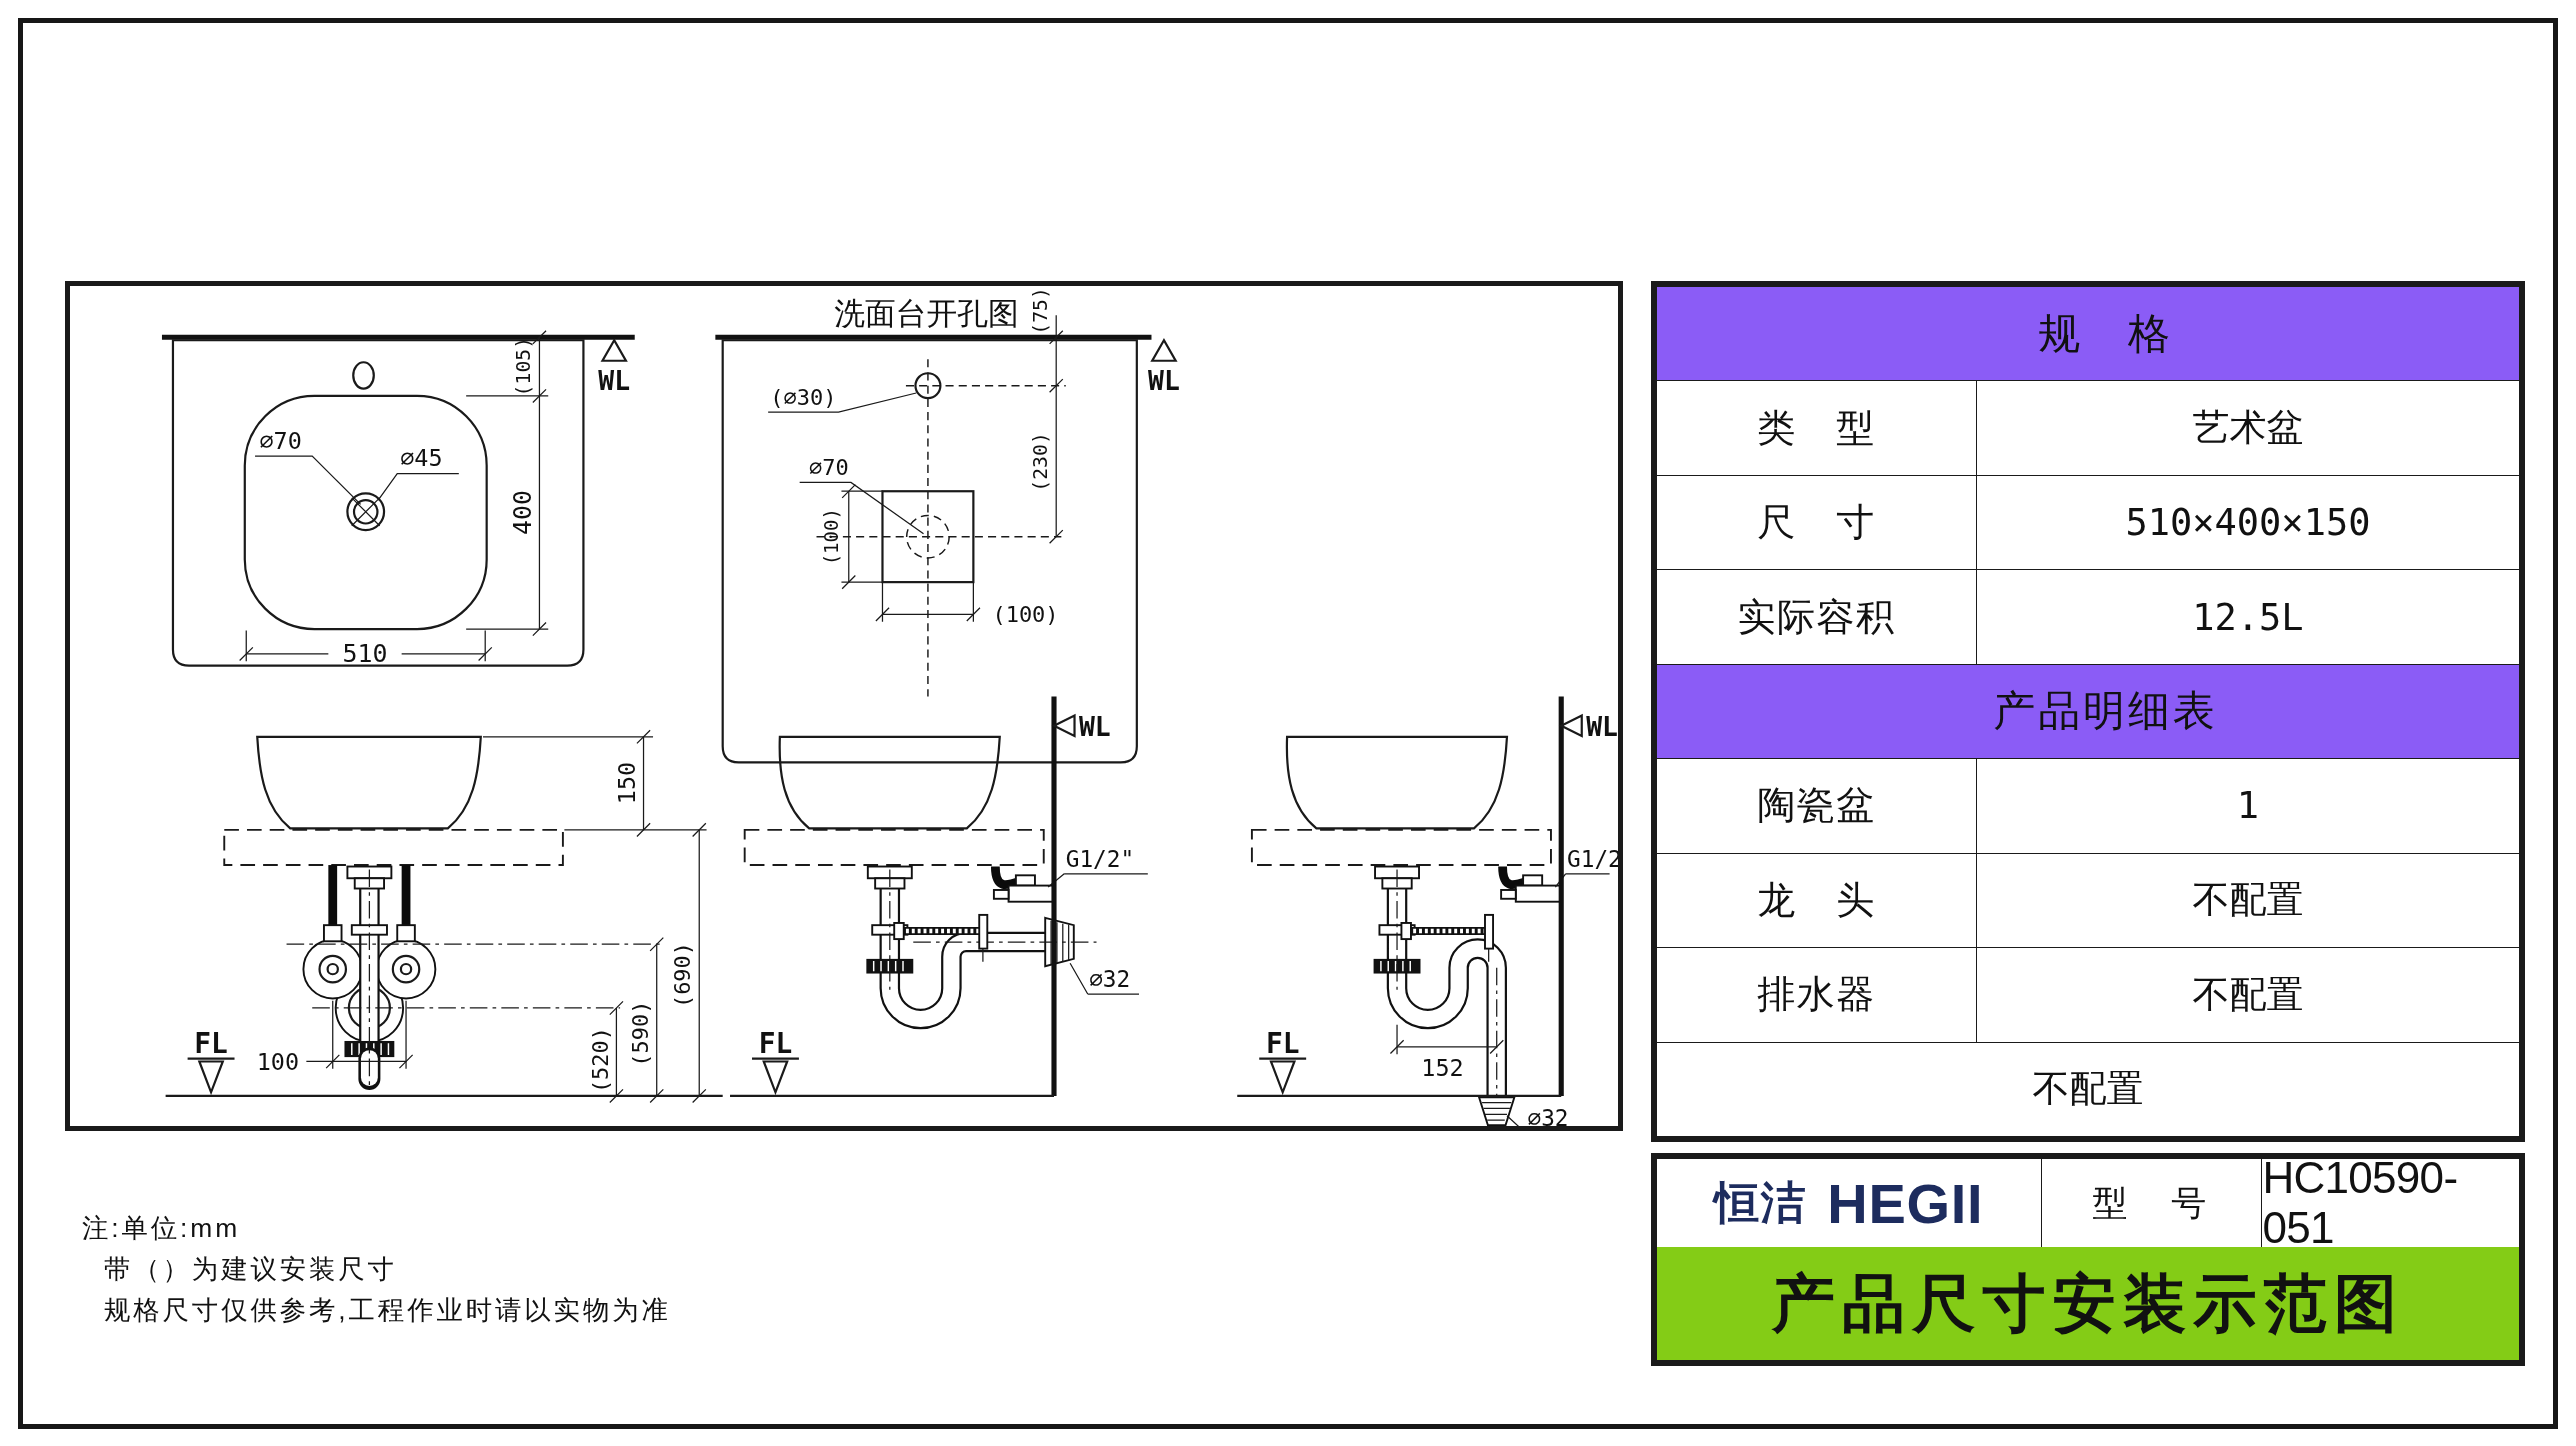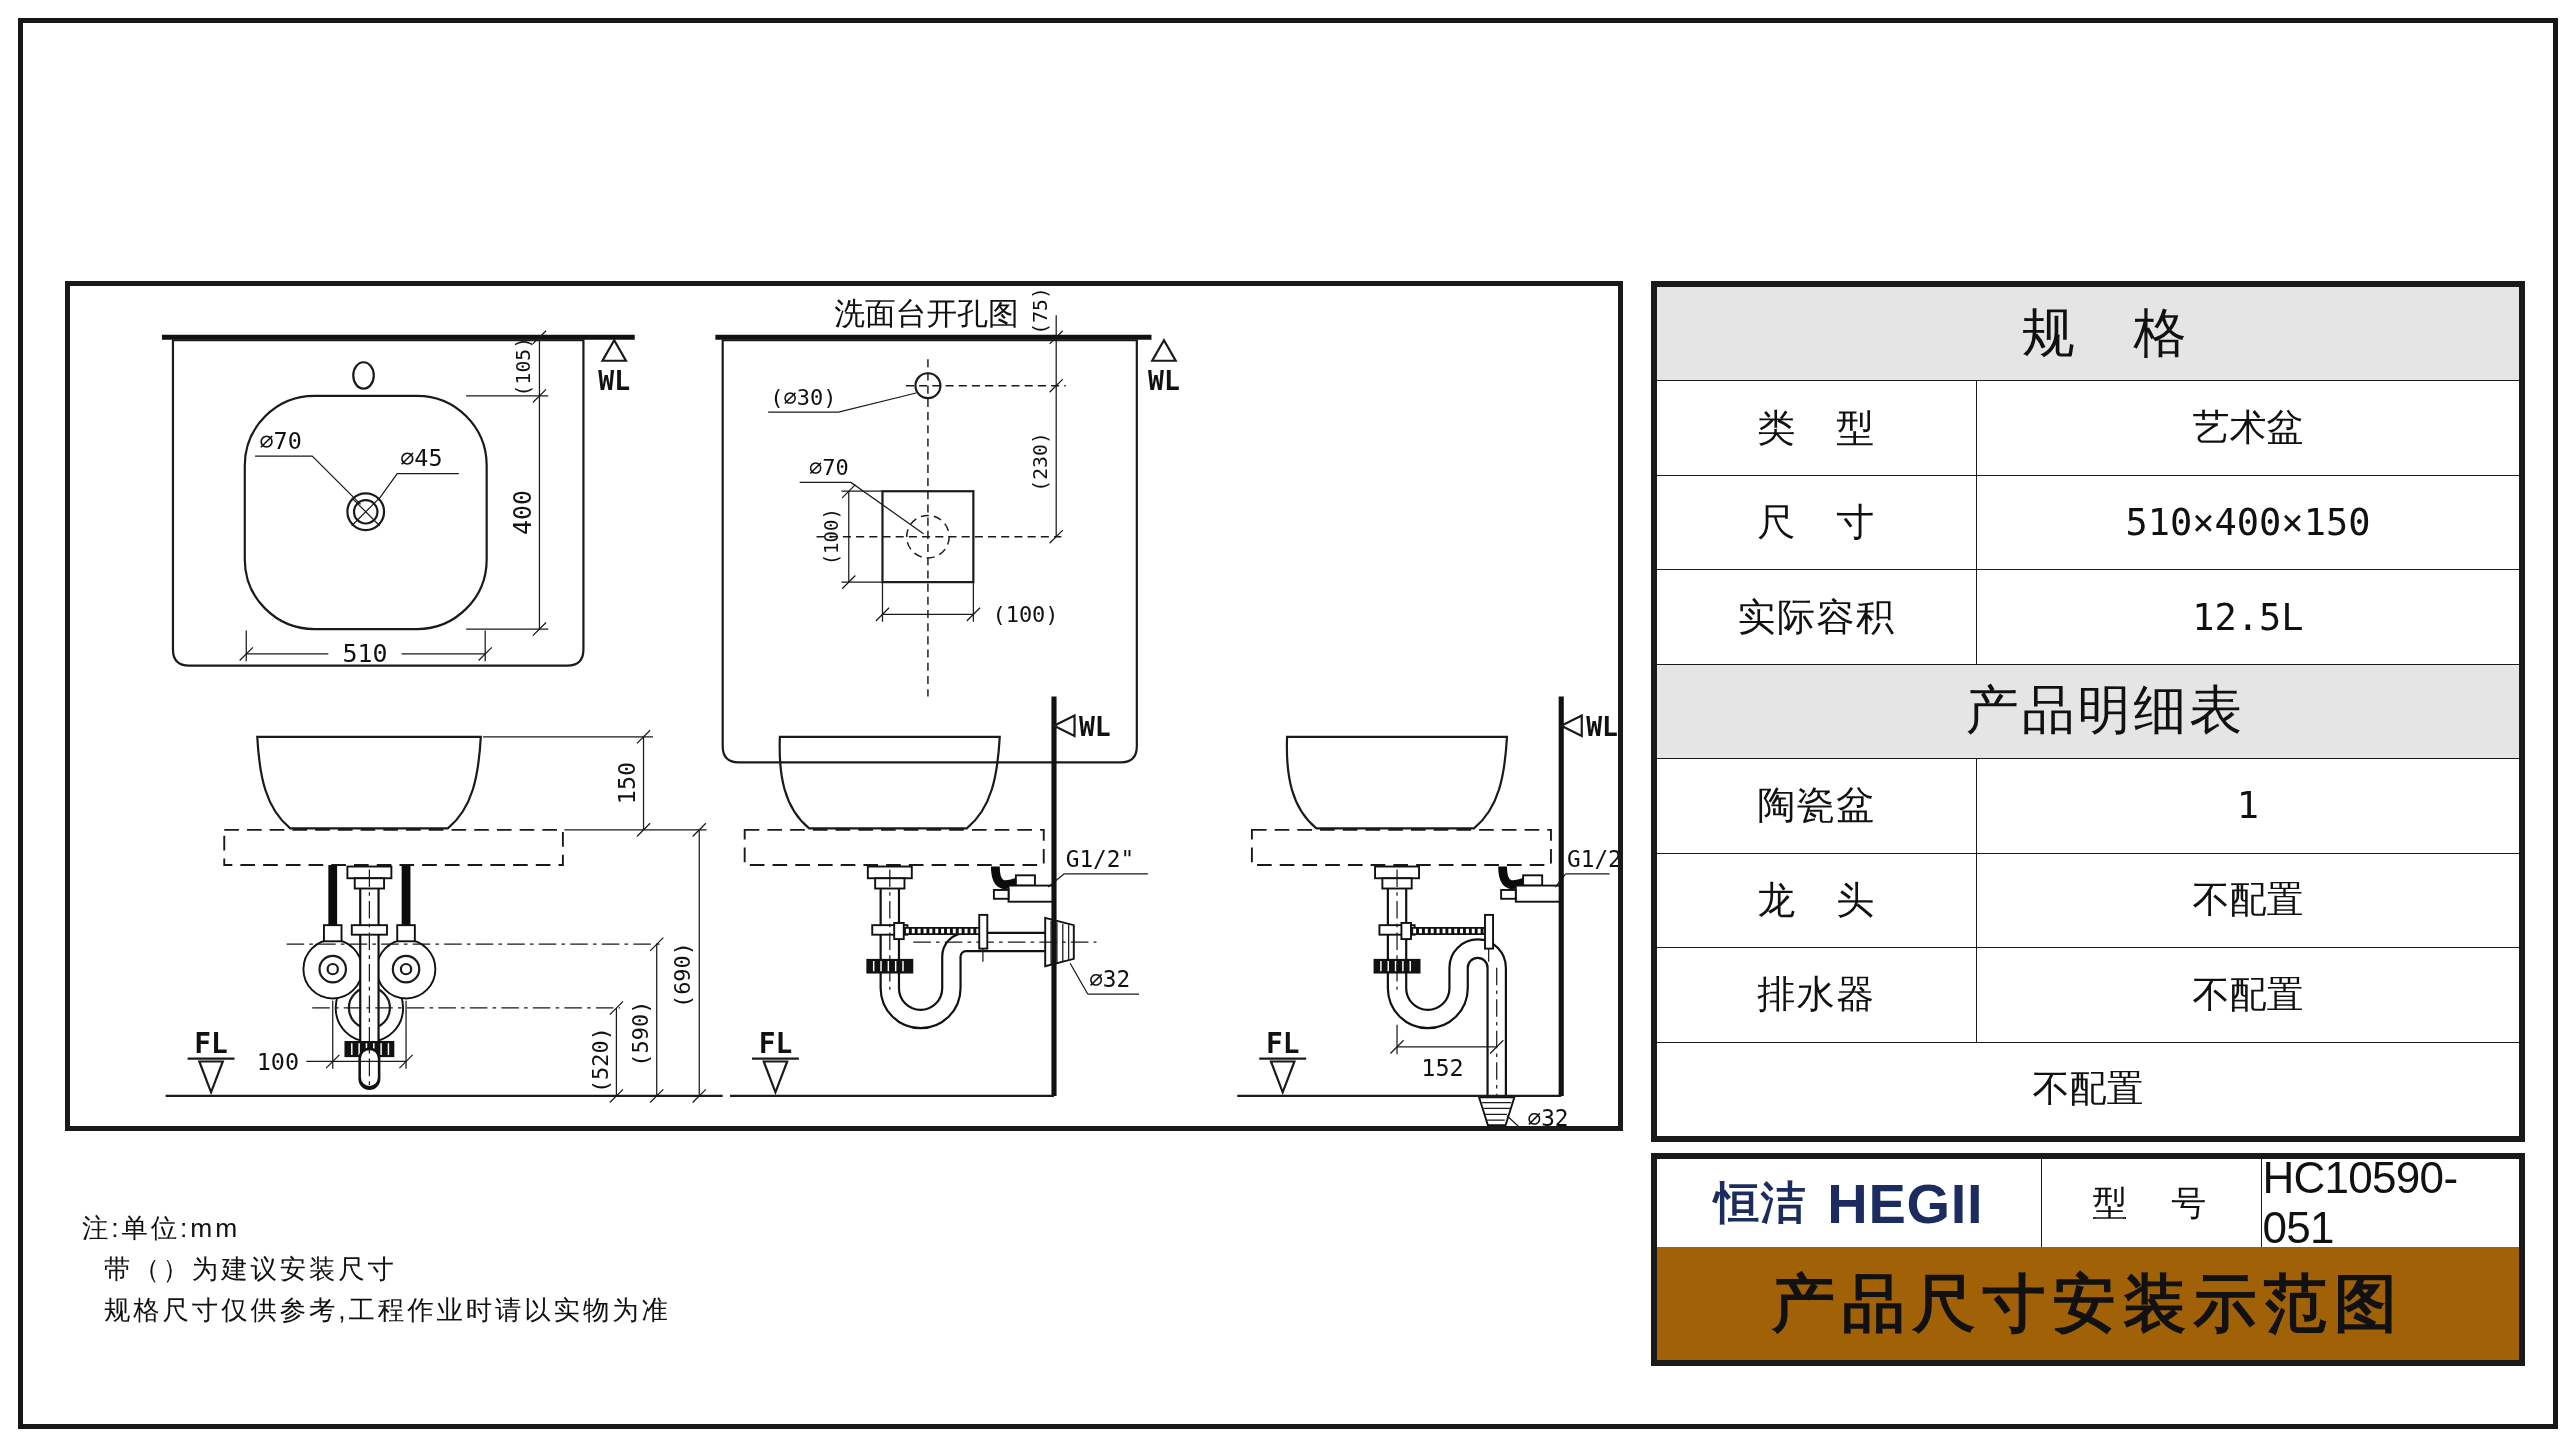--- a/index.html
+++ b/index.html
@@ -23,40 +23,40 @@
   .fit{fill:#fff;stroke:#111;stroke-width:2.6;}
   .hose{stroke:#0b0b0b;stroke-width:12;fill:none;stroke-linecap:butt;}
   .cad{font-family:"DejaVu Sans Mono",monospace;fill:#111;}
   .cjk{font-family:"Liberation Sans",sans-serif;fill:#111;}
   .mark{font-family:"DejaVu Sans Mono",monospace;font-weight:700;fill:#111;}
   
   .spec-table{position:absolute;left:1651px;top:281px;width:862px;height:849px;
         border:6.6px solid #1a1a1a;display:flex;flex-direction:column;background:#fff;}
   .t-row{flex:1;display:flex;align-items:stretch;border-top:1.5px solid #1a1a1a;}
   .t-row:first-child{border-top:none;}
-  .t-head{flex:1;background:#e5e5e5;display:flex;align-items:center;justify-content:center;
-        font-size:53px;letter-spacing:2.9px;padding-left:35px;}
+  .t-head{flex:1;background:#8b5cf6;display:flex;align-items:center;justify-content:center;
+        font-size:42px;letter-spacing:2.9px;padding-left:35px;}
   .t-label{width:37%;display:flex;align-items:center;justify-content:center;
         border-right:1.5px solid #1a1a1a;font-size:38px;letter-spacing:1.5px;}
   .t-value{flex:1;display:flex;align-items:center;justify-content:center;
         font-size:37px;font-family:"DejaVu Sans Mono","Liberation Sans",sans-serif;}
   
   .title-block{position:absolute;left:1651px;top:1153px;width:862px;height:201px;
         border:6.6px solid #1a1a1a;display:flex;flex-direction:column;background:#fff;}
   .tb-top{height:88px;display:flex;align-items:stretch;}
   .tb-logo{width:44.5%;display:flex;align-items:center;justify-content:center;gap:20px;
         border-right:1.5px solid #1a1a1a;}
   .tb-logo .cn{color:#1d2c5e;font-size:45px;font-weight:700;letter-spacing:1.5px;}
   .tb-logo .en{color:#1d2c5e;font-size:56px;font-weight:800;letter-spacing:0.7px;
         font-family:"Liberation Sans",sans-serif;}
   .tb-model-label{width:25.5%;display:flex;align-items:center;justify-content:center;
         border-right:1.5px solid #1a1a1a;font-size:35px;letter-spacing:4.4px;text-align:center;}
   .tb-model-value{flex:1;display:flex;align-items:center;justify-content:center;
         font-size:44px;letter-spacing:-0.7px;font-family:Liberation Sans, sans-serif;}
-  .tb-banner{flex:1;background:#a16207;display:flex;align-items:center;justify-content:center;
+  .tb-banner{flex:1;background:#84cc16;display:flex;align-items:center;justify-content:center;
         font-size:63px;font-weight:700;letter-spacing:7.3px;color:#111;}
   
   .notes{position:absolute;left:82px;top:1208px;font-size:26.4px;line-height:41px;
         letter-spacing:2.9px;color:#111;}
   .notes .ind{margin-left:22px;}
 </style>
 </head>
 <body>
 
 <div id="page">

